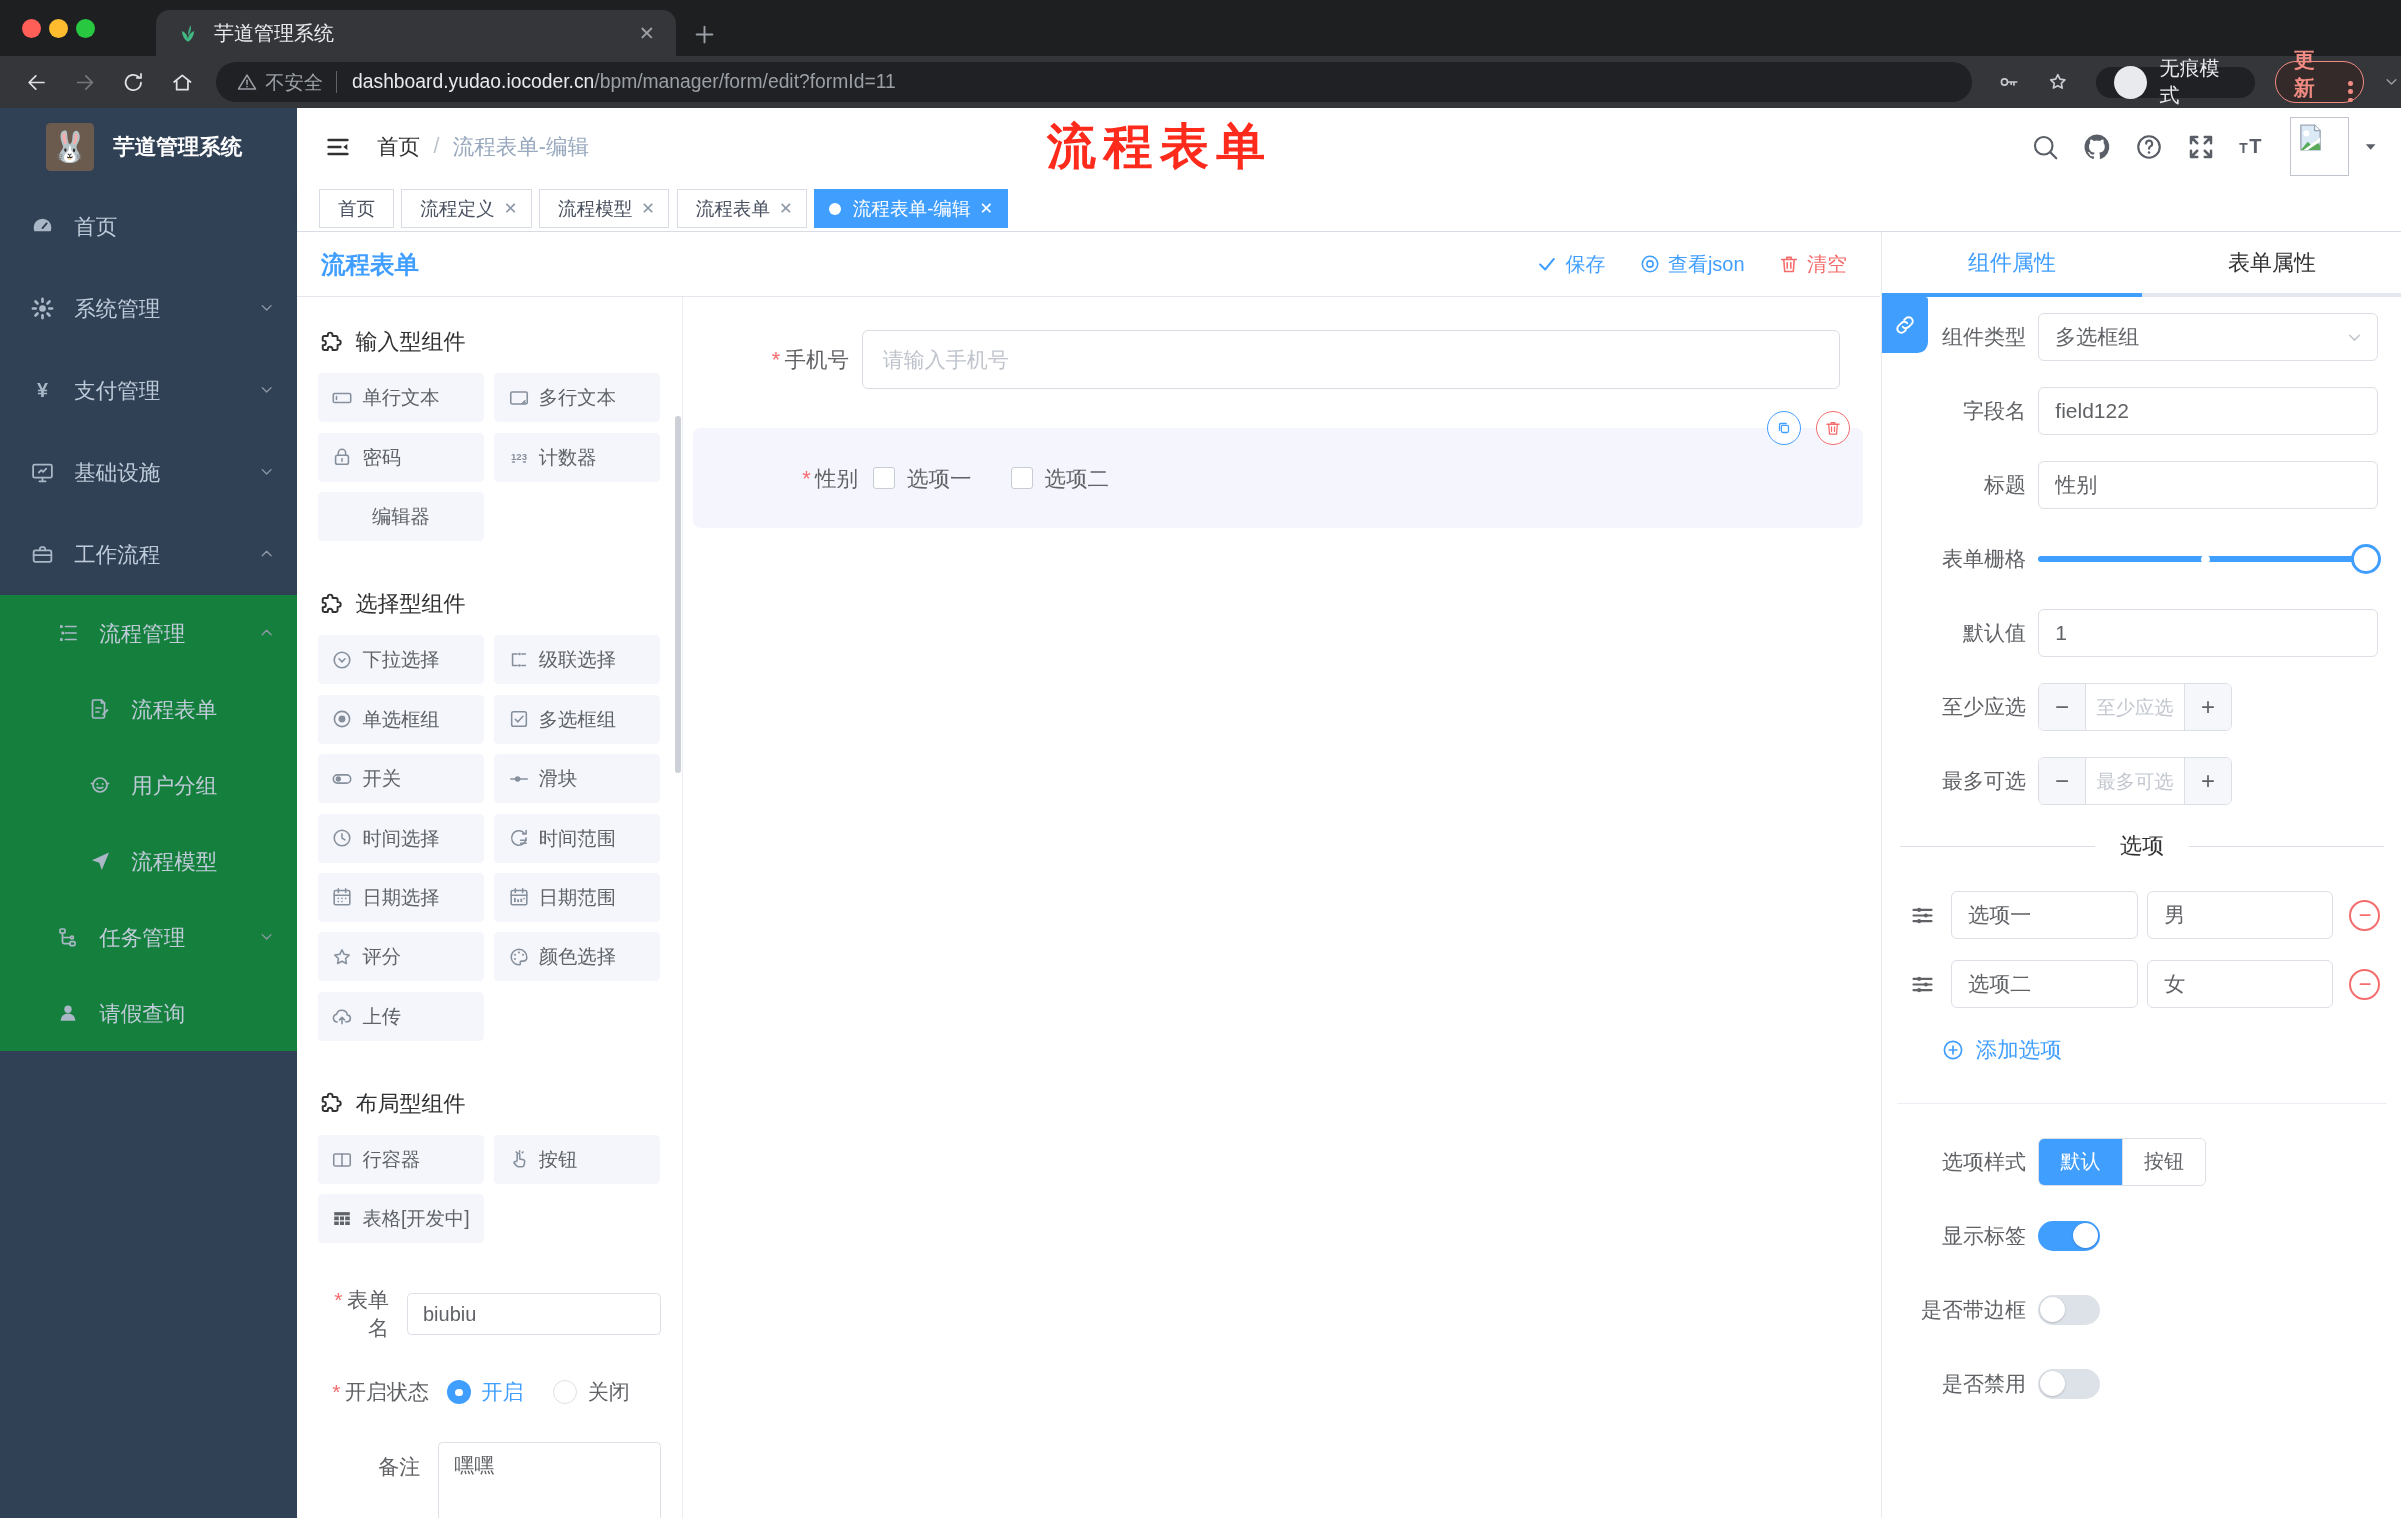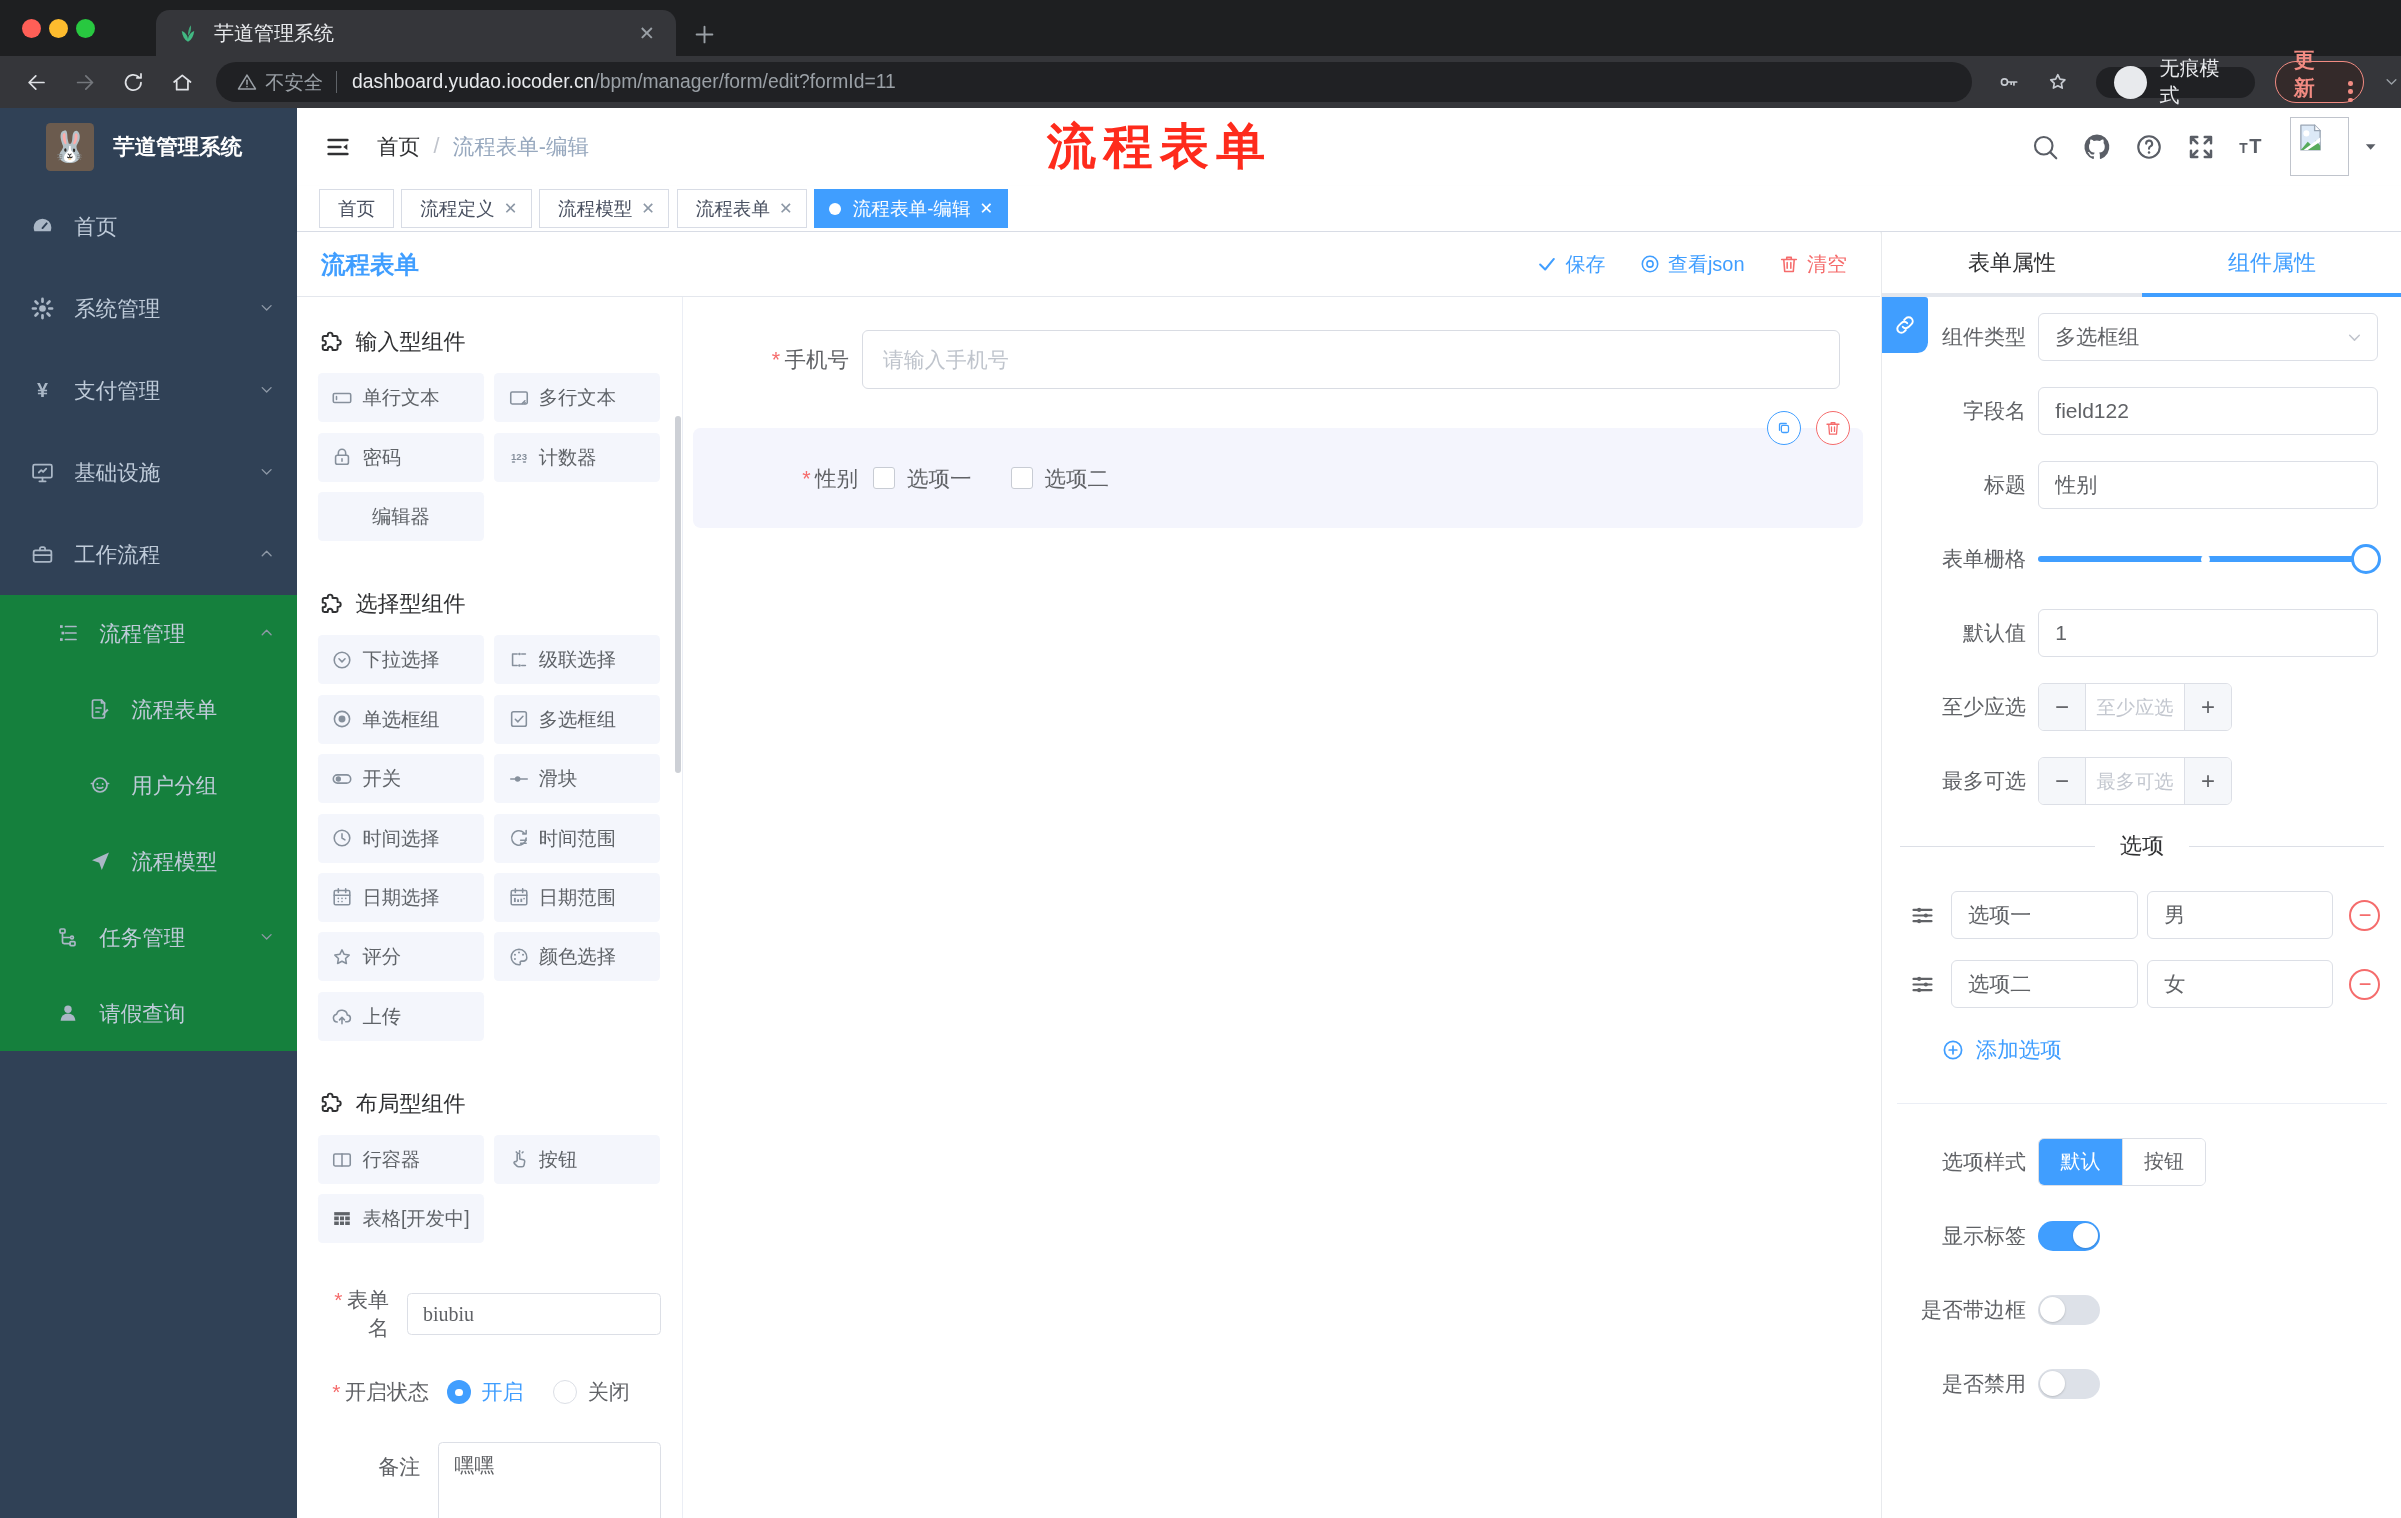--- a/index.html
+++ b/index.html
@@ -109,21 +109,21 @@
   .pi .ic { width:22px; height:22px; color:#86909c; }
   .pi .lb { font-size:19.3px; color:#5f6368; margin-left:9px; white-space:nowrap; }
   .pi.noicon { padding-left:45px; }
   #pscroll { position:absolute; left:675px; top:416px; width:6px; height:357px; border-radius:3px; background:#cdd0d6; }
 
   
   .mrow { display:flex; align-items:center; margin-top:36px; }
   .mlabel { width:119px; text-align:right; font-size:21px; color:#606266; }
   .req { color:#f56c6c; margin-right:4.5px; }
   .minput { margin-left:18px; width:254px; height:42px; border:0.7px solid #dcdfe6; border-radius:4.5px;
-            font-size:20px; color:#606266; padding:16px 15px; font-family:Liberation Serif, serif; background:#fff; }
+            font-size:20px; color:#606266; padding:16px 15px; font-family:Liberation Sans, sans-serif; background:#fff; }
   .radio { width:24px; height:24px; border-radius:50%; border:1.5px solid #dcdfe6; background:#fff; }
   .radio.on { border:none; background:#409eff; position:relative; }
   .radio.on::after { content:""; position:absolute; left:8.2px; top:8.2px; width:7.4px; height:7.4px;
                      border-radius:50%; background:#fff; }
   .rlb { font-size:21px; color:#606266; margin:0 30px 0 10.4px; }
   .rlb.on { color:#409eff; }
   .mtextarea { margin-left:18px; width:254px; height:111px; border:0.7px solid #dcdfe6; border-radius:4.5px;
                font-size:20px; color:#606266; padding:9px 15px; font-family:inherit; resize:none; }
 
   
@@ -845,22 +845,22 @@
           <svg viewBox="0 0 24 24" fill="none" stroke="currentColor" stroke-width="1.7" stroke-linecap="round" stroke-linejoin="round">
             <path d="M4 7h16M9.5 7V4.8h5V7M6.3 7l1 13.2h9.4l1-13.2M10 10.5v6M14 10.5v6"></path>
           </svg>
         </span>
     </span>
   </div>
 </div>
 
 <div id="props" class="abs">
   <div id="ptabs">
+    <span class="ptab on">组件属性</span>
     <span class="ptab off">表单属性</span>
-    <span class="ptab on">组件属性</span>
   </div>
   <span id="linktab">
     <span class="ic" style="width:24px;height:24px;color:#fff">
         <svg viewBox="0 0 24 24" fill="none" stroke="currentColor" stroke-width="1.7" stroke-linecap="round" stroke-linejoin="round">
           <path d="M9.8 13.8a4 4 0 0 0 5.7.3l3-3a4 4 0 1 0-5.7-5.7L11.2 7" stroke-width="2"></path>
           <path d="M14.2 10.2a4 4 0 0 0-5.7-.3l-3 3a4 4 0 1 0 5.7 5.7l1.6-1.6" stroke-width="2"></path>
         </svg>
       </span>
   </span>
   <div id="pbody">

